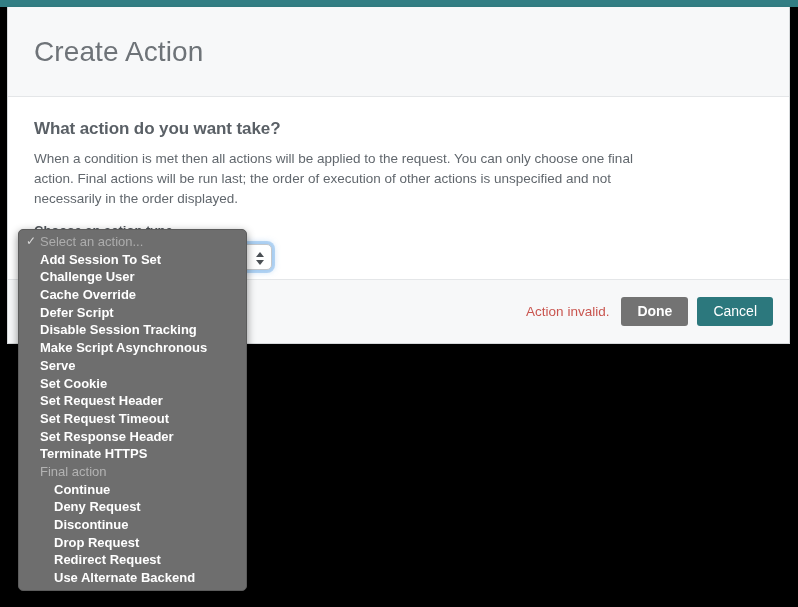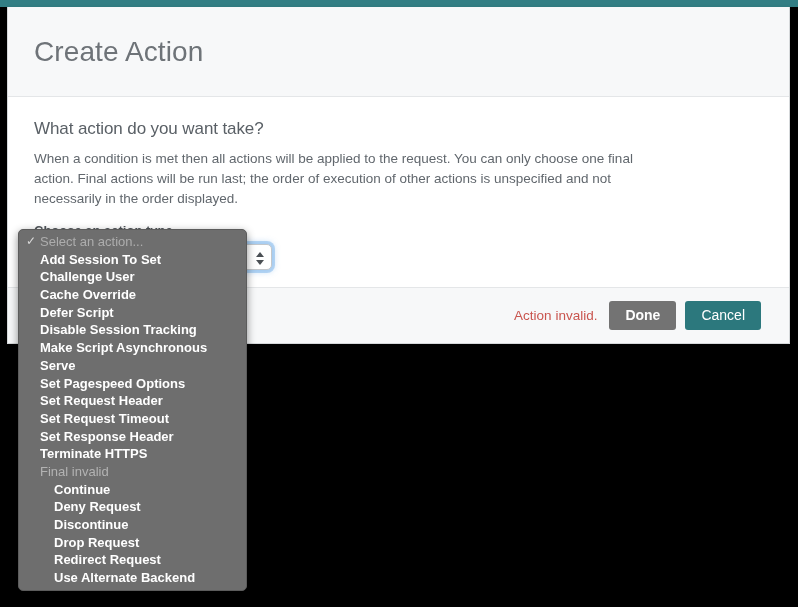--- a/index.html
+++ b/index.html
@@ -65,21 +65,21 @@
   .modal-body {
     padding: 22px 26px 0 26px;
     background: #ffffff;
     height: 191px;
     box-sizing: border-box;
     position: relative;
   }
 
   .section-heading {
     font-size: 17px;
-    font-weight: normal;
+    font-weight: bold;
     color: #5a6066;
     margin: 0 0 10px 0;
     letter-spacing: -0.1px;
   }
 
   .section-desc {
     font-size: 13.5px;
     line-height: 20px;
     color: #61676d;
     margin: 0 0 14px 0;
@@ -131,27 +131,27 @@
   }
   .stepper-up   { border-bottom: 5px solid #4a4f54; }
   .stepper-down { border-top: 5px solid #4a4f54; }
 
   
   .modal-footer {
     position: absolute;
     left: 0;
     right: 0;
     bottom: 0;
-    height: 56px;
+    height: 64px;
     background: #f7f8f9;
     border-top: 1px solid #e4e6e8;
     display: flex;
     align-items: center;
     justify-content: flex-end;
-    padding-right: 28px;
+    padding-right: 16px;
     box-sizing: border-box;
     gap: 9px;
   }
   .error-text {
     font-size: 13.5px;
     color: #c9554f;
     margin-right: 3px;
   }
   .btn {
     font-size: 14px;
@@ -251,25 +251,25 @@
 
 <div class="dropdown" id="dropdown-list">
     <div class="dd-item placeholder"><span class="dd-check">✓</span><span>Select an action...</span></div>
     <div class="dd-item"><span>Add Session To Set</span></div>
     <div class="dd-item"><span>Challenge User</span></div>
     <div class="dd-item"><span>Cache Override</span></div>
     <div class="dd-item"><span>Defer Script</span></div>
     <div class="dd-item"><span>Disable Session Tracking</span></div>
     <div class="dd-item"><span>Make Script Asynchronous</span></div>
     <div class="dd-item"><span>Serve</span></div>
-    <div class="dd-item"><span>Set Pagespeed Options</span></div>
+    <div class="dd-item"><span>Set Cookie</span></div>
     <div class="dd-item"><span>Set Request Header</span></div>
     <div class="dd-item"><span>Set Request Timeout</span></div>
     <div class="dd-item"><span>Set Response Header</span></div>
     <div class="dd-item"><span>Terminate HTTPS</span></div>
-    <div class="dd-item group-label"><span>Final invalid</span></div>
+    <div class="dd-item group-label"><span>Final action</span></div>
     <div class="dd-item indent"><span>Continue</span></div>
     <div class="dd-item indent"><span>Deny Request</span></div>
     <div class="dd-item indent"><span>Discontinue</span></div>
     <div class="dd-item indent"><span>Drop Request</span></div>
     <div class="dd-item indent"><span>Redirect Request</span></div>
     <div class="dd-item indent"><span>Use Alternate Backend</span></div>
   </div>
 
 </body></html>

